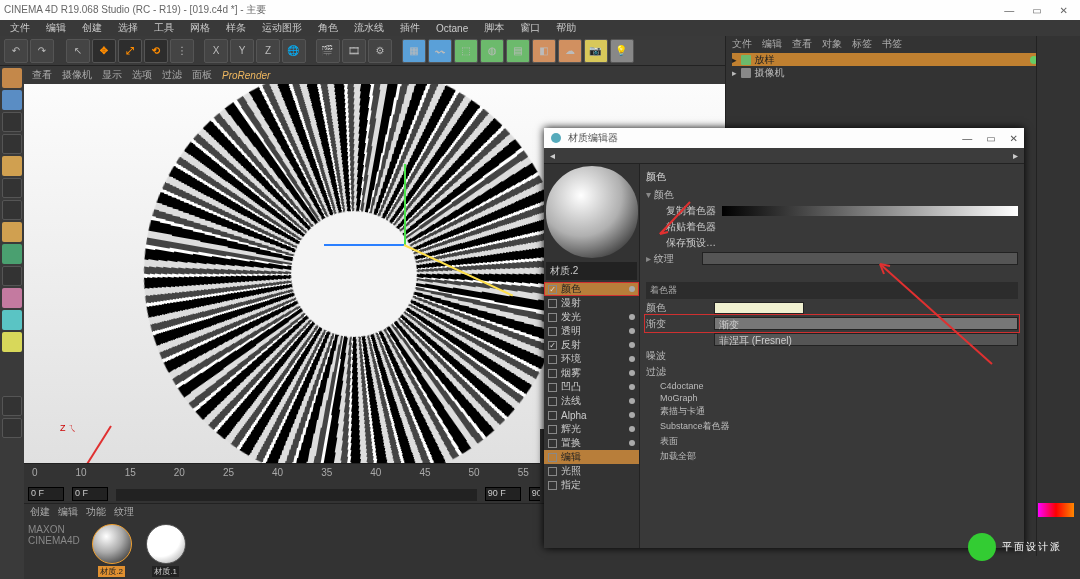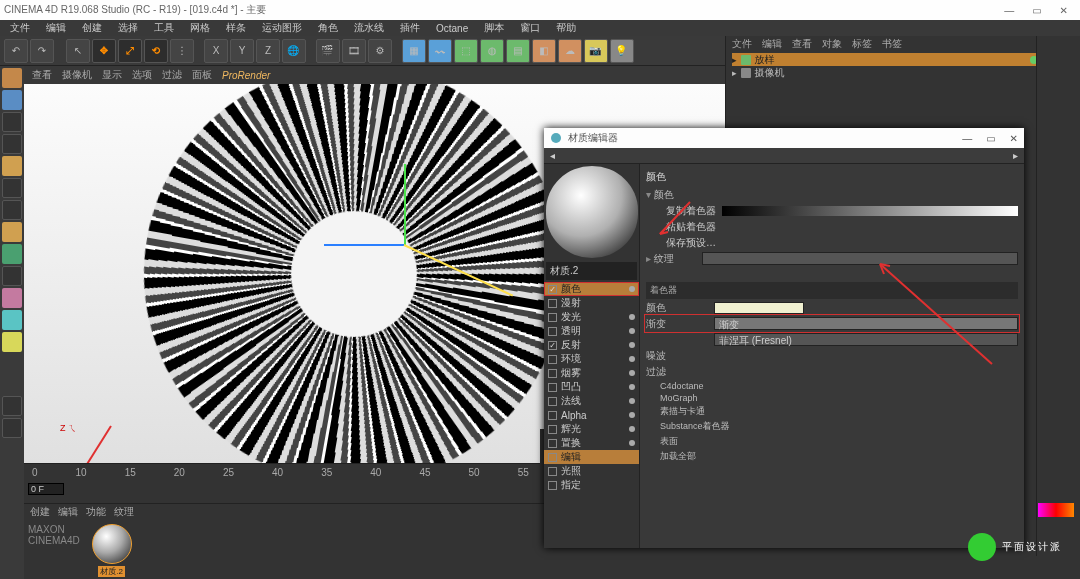--- a/index.html
+++ b/index.html
@@ -40,21 +40,21 @@
   background:repeating-conic-gradient(#000 0deg 3deg,#fff 3deg 4deg,#444 4deg 6deg,#ddd 6deg 8deg);
   filter:blur(0.3px); transform:rotate(10deg); }
 .swirl::after{content:"";position:absolute;inset:35%;background:#f4f4f4;border-radius:50%;}
 .axis-z{position:absolute;left:300px;top:160px;width:80px;height:2px;background:#2a7fff;}
 .axis-y{position:absolute;left:380px;top:80px;width:2px;height:82px;background:#4ae24a;}
 .axis-x{position:absolute;left:380px;top:160px;width:120px;height:2px;background:#ffe04a;transform:rotate(25deg);transform-origin:left;}
 .vz-label{position:absolute;left:36px;top:338px;color:#c00;font-size:9px;}
 .arrow-red{position:absolute;stroke:#e03030;stroke-width:2;fill:none;}
 
 .timeline { height:18px; background:#333; display:flex; align-items:center; padding:0 8px; font-size:9px; color:#aaa; gap:38px; border-top:1px solid #222;}
-.playback { height:22px; background:#333; display:flex; align-items:flex-start; gap:8px; padding:2px 4px;flex-direction:column; }
+.playback { height:22px; background:#333; display:flex; align-items:flex-end; gap:8px; padding:2px 4px; }
 .pb-fld { width:36px; height:14px; background:#222; border:1px solid #000; color:#ccc; padding:0 2px; font-size:9px; }
 .pb-btn { width:16px; height:16px; background:#444; border:1px solid #555; }
 
 .mat-strip { height:76px; background:#333; border-top:1px solid #222; }
 .mat-tabs { height:16px; display:flex; gap:8px; padding:0 6px; align-items:center; color:#aaa; }
 .mat-balls { display:flex; gap:6px; padding:4px; }
 .mball { width:48px; display:flex; flex-direction:column; align-items:center; gap:2px; }
 .mball .sph { width:40px; height:40px; border-radius:50%; background:radial-gradient(circle at 35% 30%,#fff,#aaa 45%,#333 90%); border:1px solid #555; }
 .mball.sel .sph{border:1px solid #f0a030;}
 .mball .lbl { font-size:8px; color:#ccc; background:#222; padding:0 2px; }
@@ -273,20 +273,24 @@
       <div style="display:flex;">
         <div class="maxon">
           <span>MAXON</span>
           <span>CINEMA4D</span>
         </div>
         <div class="mat-balls">
           <div class="mball sel">
             <div class="sph"></div>
             <div class="lbl">材质.2</div>
           </div>
+          <div class="mball">
+            <div class="sph" style="background:radial-gradient(circle at 35% 30%,#fff,#fff 55%,#aaa 90%)"></div>
+            <div class="lbl">材质.1</div>
+          </div>
         </div>
       </div>
     </div>
   </div>
 </div>
 
 <div class="rightarea">
   <div class="om-tabs">
     <span>文件</span>
     <span>编辑</span>

